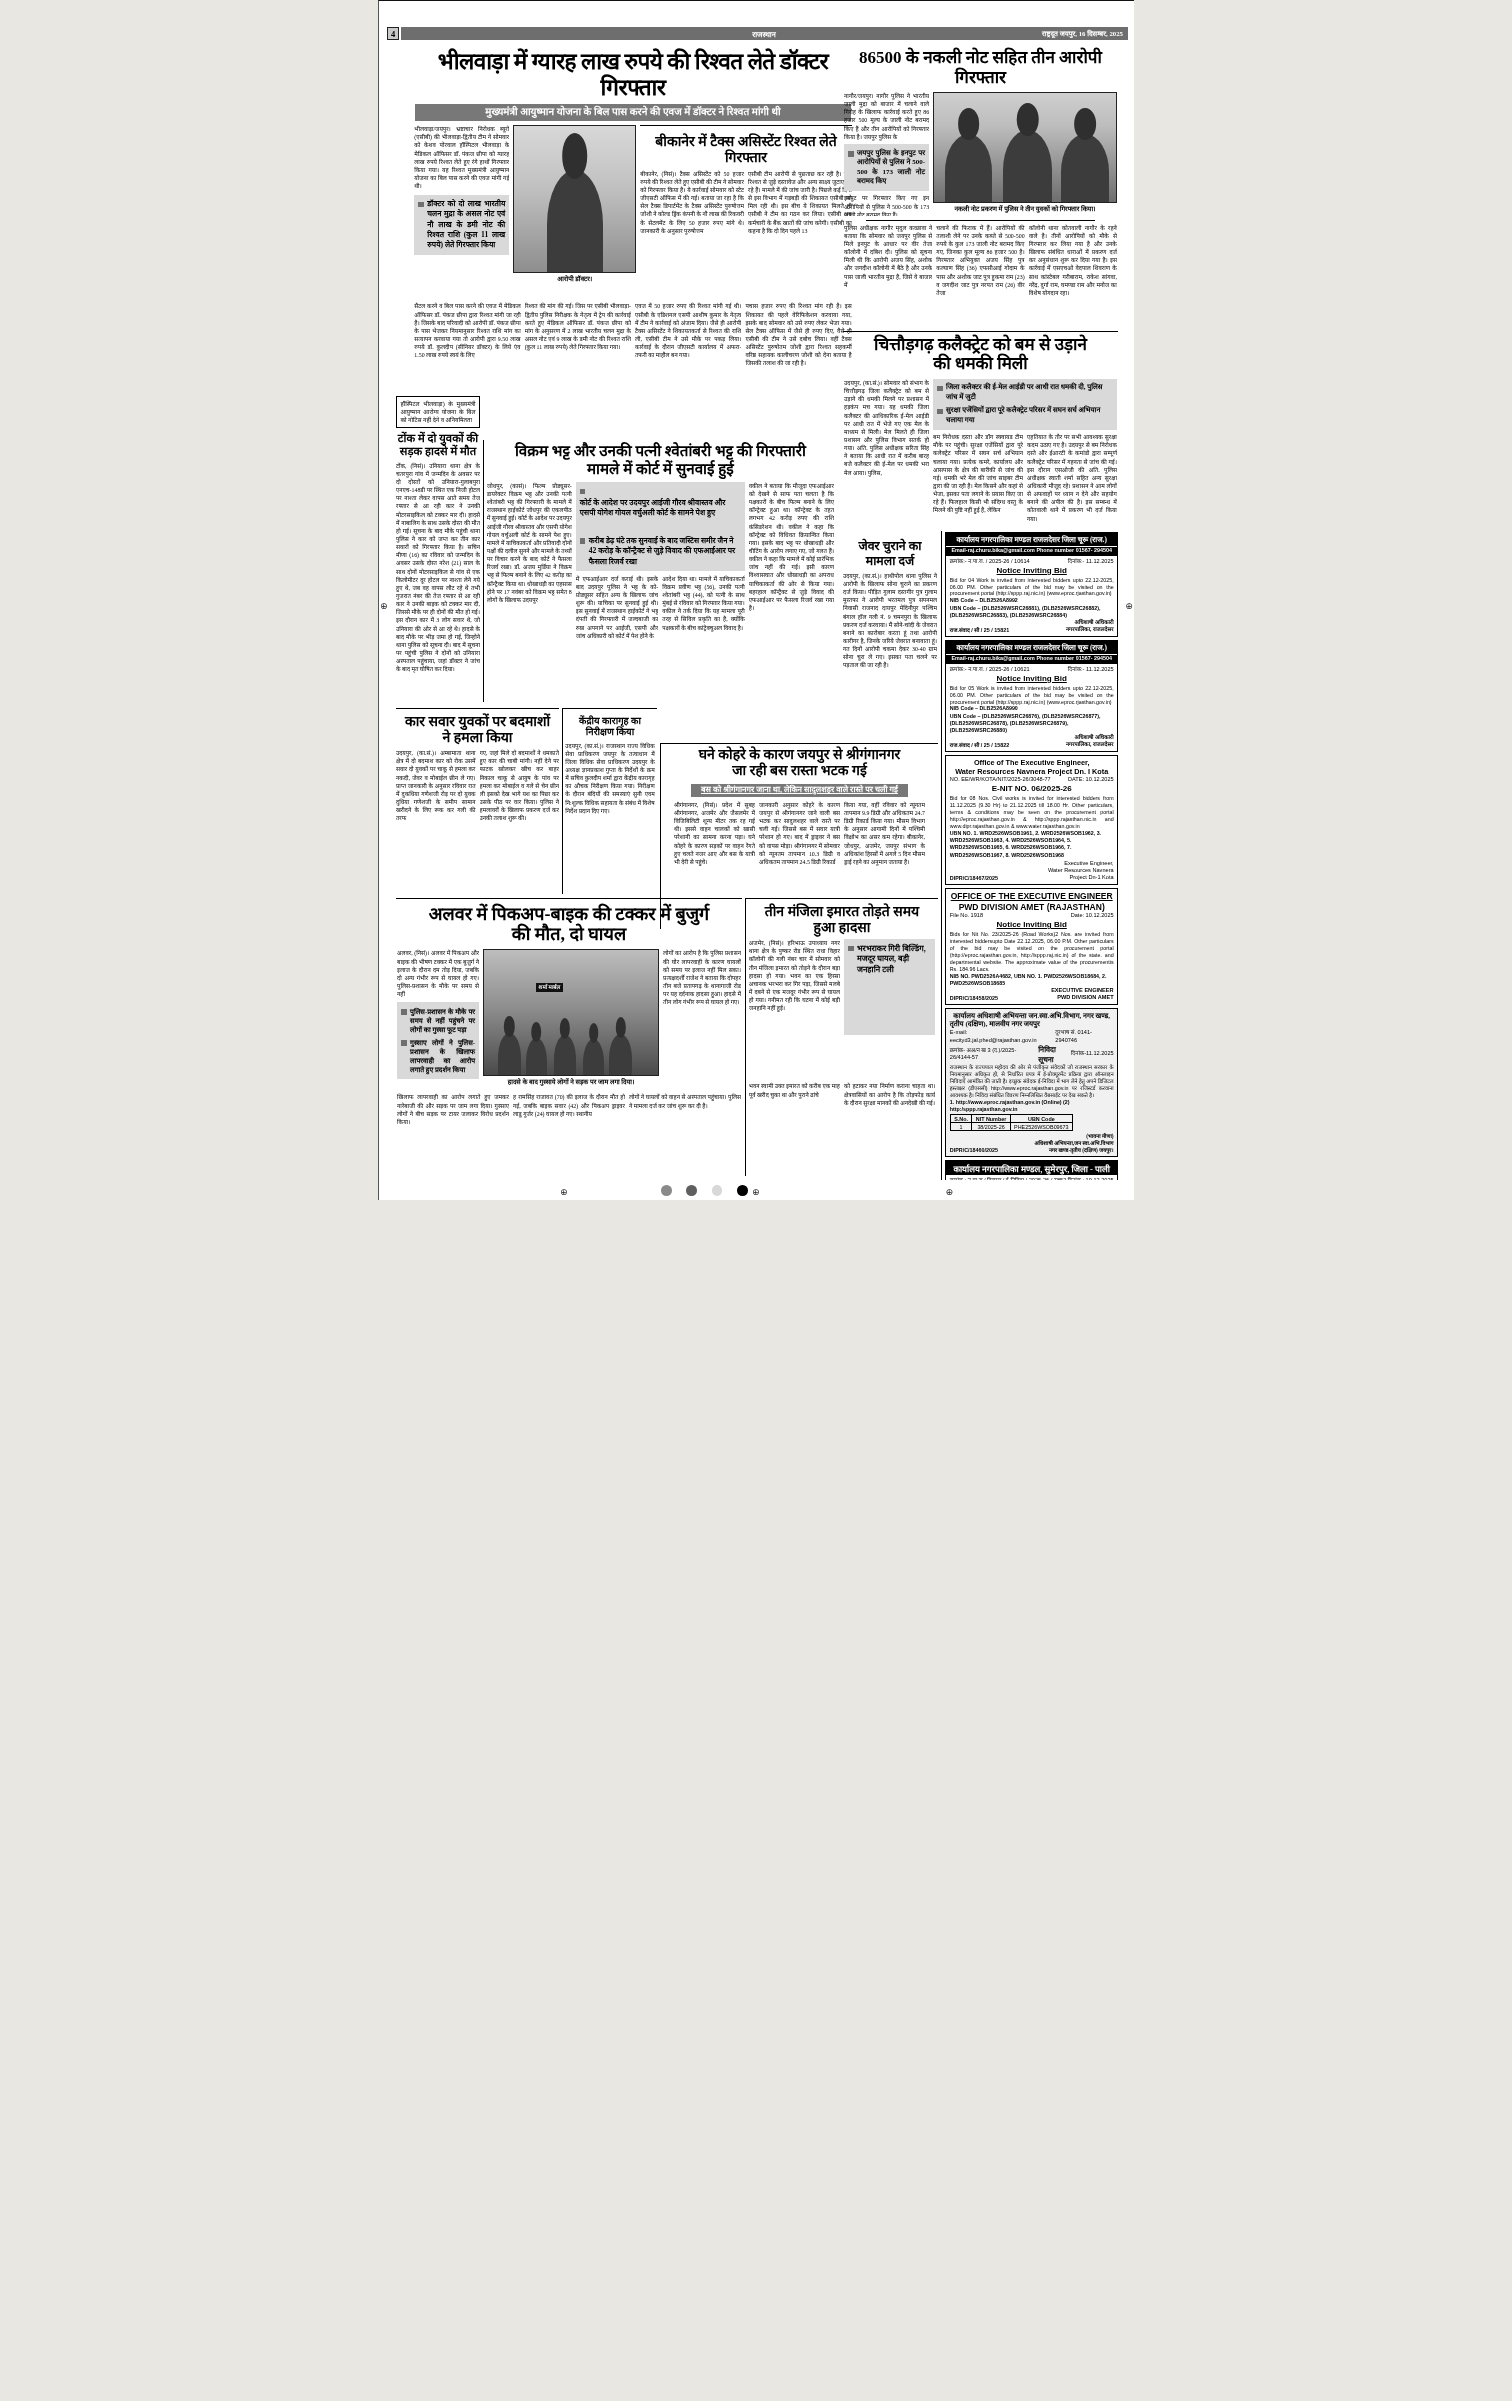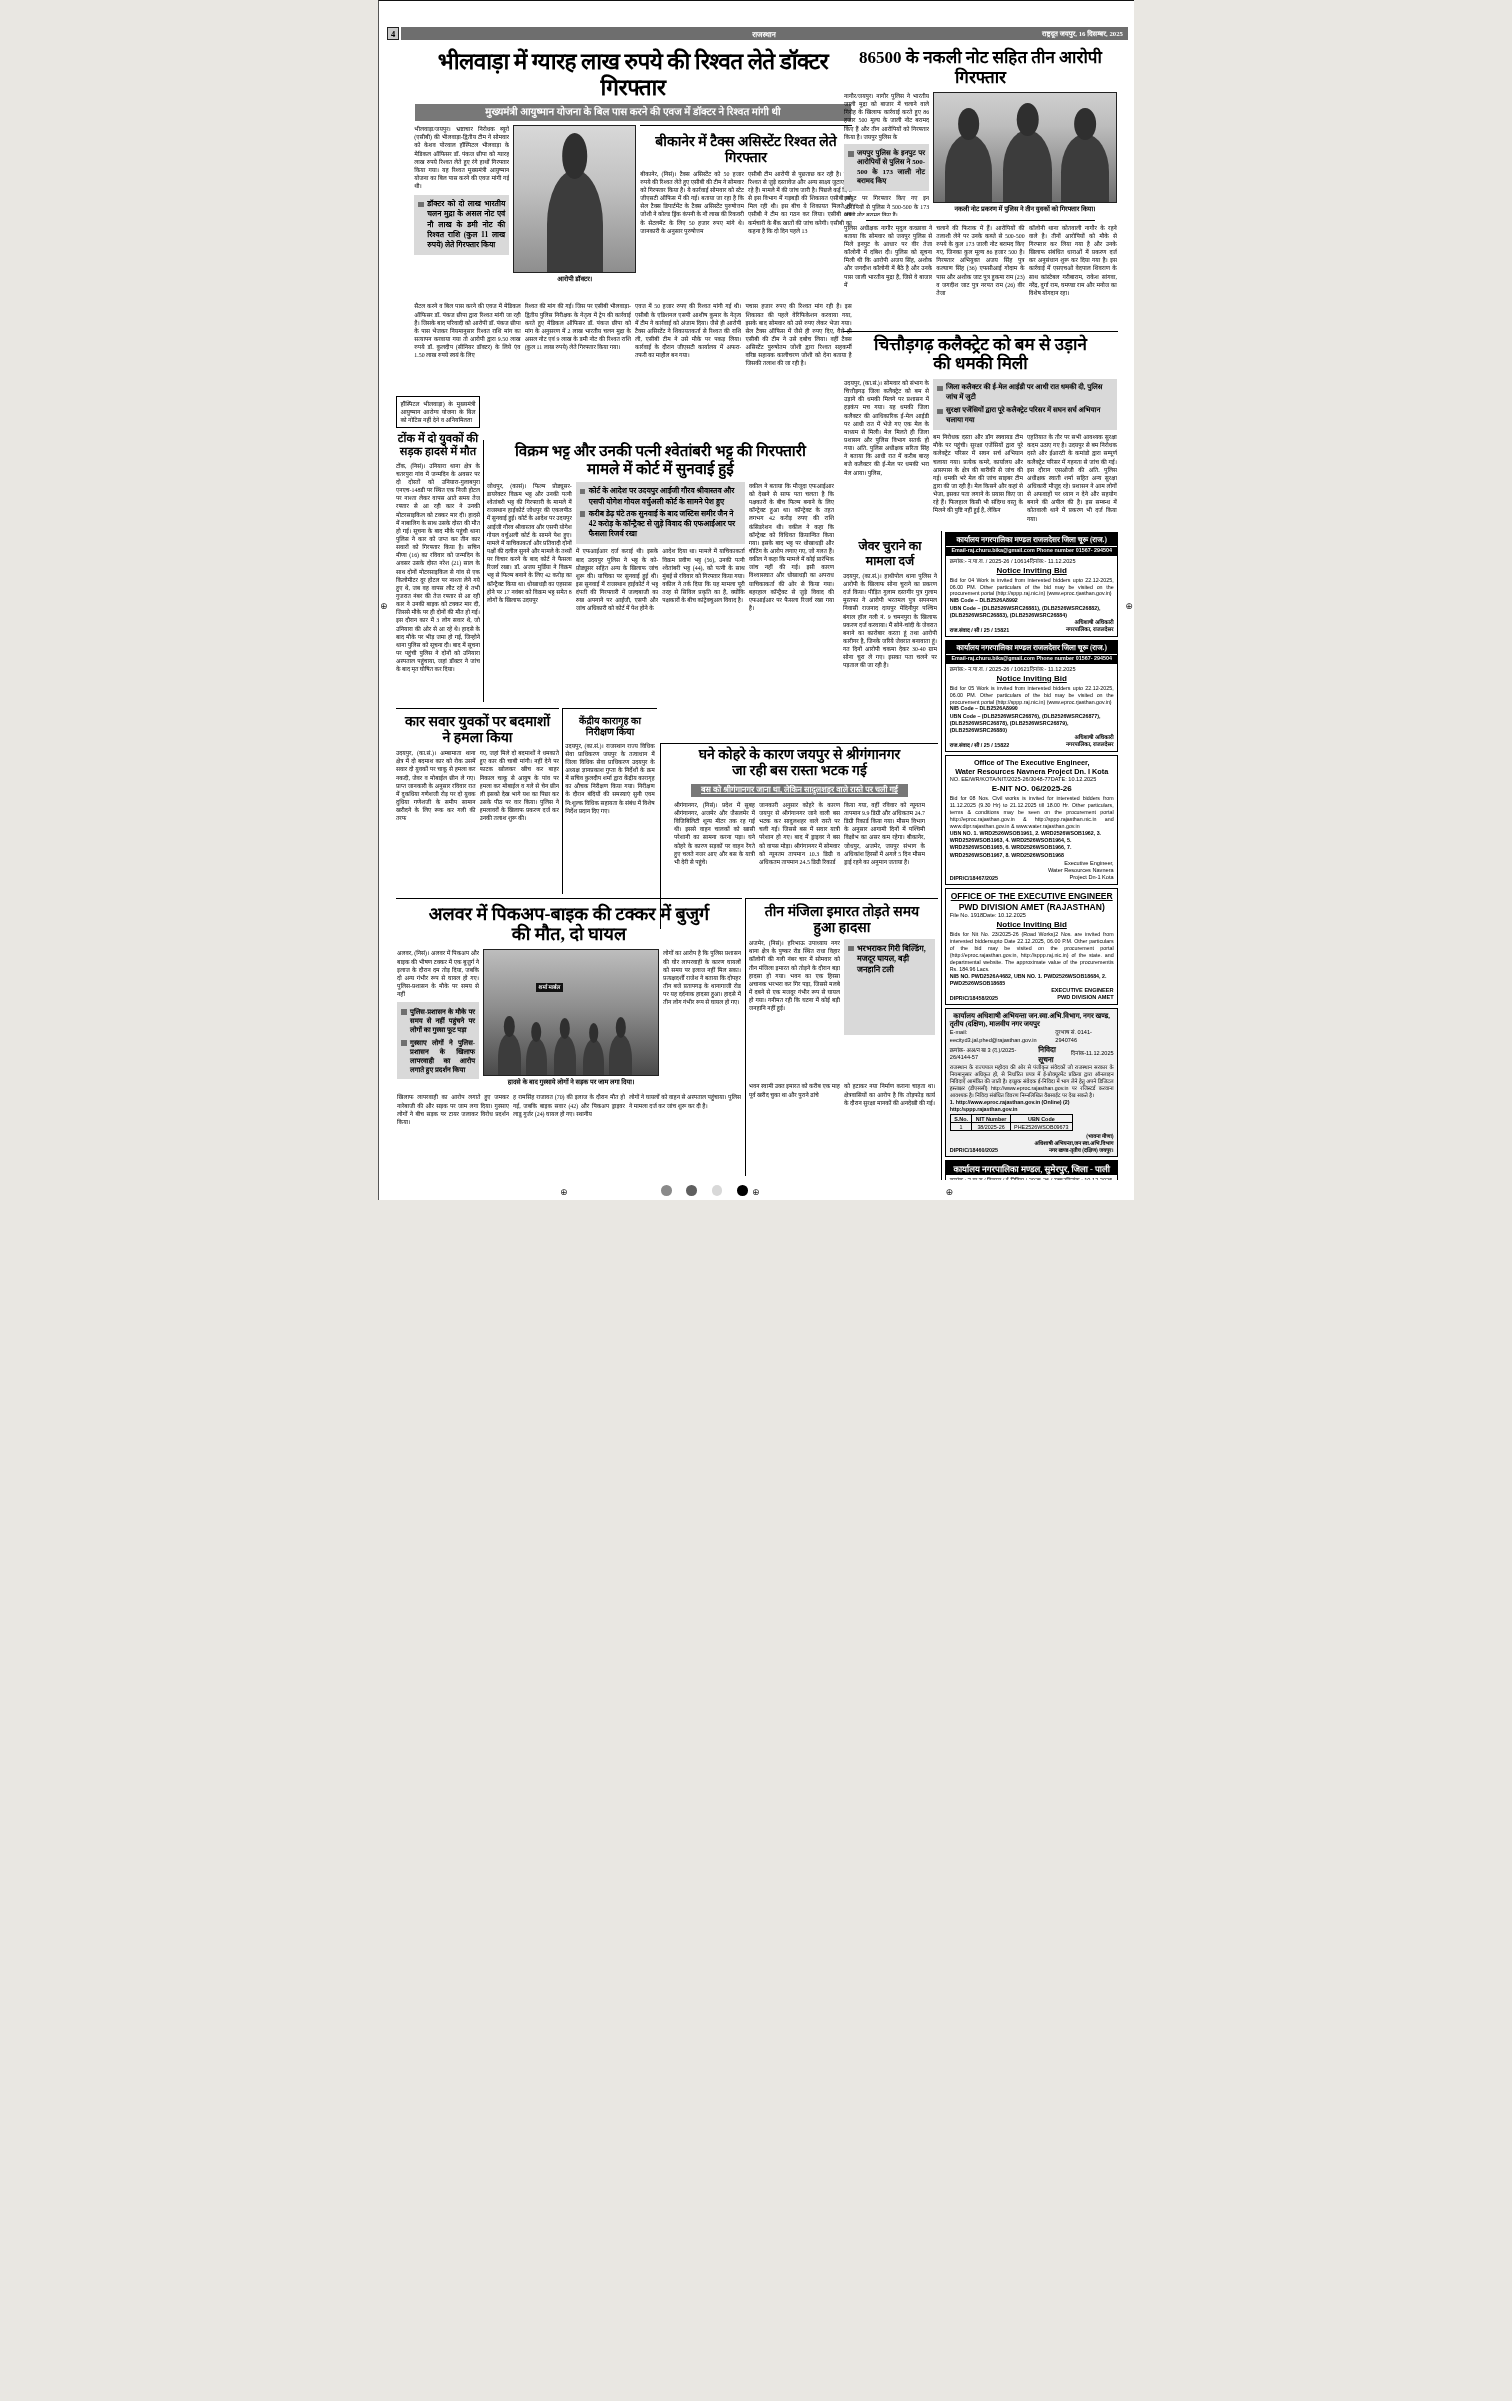--- a/index.html
+++ b/index.html
@@ -35,21 +35,21 @@
   .caption{font:bold 6.5px/1.3 var(--serif);text-align:center;padding:1.7px 1.1px;}
   .photo{position:relative;border:0.6px solid #222;overflow:hidden;}
   .boxnote{border:0.8px solid #000;padding:2.8px 3.4px;font-size:6px;line-height:1.35;text-align:justify;}
   
   .notice{position:relative;border:1.1px solid #000;background:#fff;font-family:var(--sans);
           padding:2.3px 3.4px;margin-bottom:3.4px;}
   .notice .nhead{background:#000;color:#fff;text-align:center;font:bold 7.3px/1.25 var(--serif);
                  margin:-2.3px -3.4px 1.7px -3.4px;padding:2.3px 2.3px 1.1px;}
   .notice .nsub{background:#000;color:#fff;text-align:center;font:bold 5.4px/1.3 var(--sans);
                 margin:0 -3.4px 1.7px -3.4px;padding:0 2.3px 1.7px;}
-  .notice .meta{display:flex;justify-content:flex-start;font:5.6px/1.3 var(--sans);}
+  .notice .meta{display:flex;justify-content:space-between;font:5.6px/1.3 var(--sans);}
   .notice .ntitle{text-align:center;font:bold 8px/1.3 var(--sans);text-decoration:underline;margin:0.6px 0;}
   .notice .nbody{font:5.3px/1.32 var(--sans);text-align:justify;}
   .notice .nmono{font:bold 5.3px/1.35 var(--sans);}
   .notice .nsign{text-align:right;font:bold 5.6px/1.3 var(--serif);}
   .notice .nref{font:bold 5.4px/1.2 var(--sans);}
   .ntable{border-collapse:collapse;font:5.4px var(--sans);margin:1.1px 0;}
   .ntable td,.ntable th{border:0.6px solid #000;padding:0.6px 3.4px;text-align:center;}
   
   .ph-grad{background:linear-gradient(180deg,#d8d8d8 0%,#c2c2c2 40%,#8e8e8e 100%);}
   .sil{position:absolute;background:#3c3c3c;border-radius:50% 50% 4.5px 4.5px;}
@@ -165,21 +165,21 @@
     <div class="hl-sm" style="padding:4.5px 1.1px 3.4px;">टोंक में दो युवकों की सड़क हादसे में मौत</div>
     <div class="bt" style="height:226px;">टोंक, (निसं)। उनियारा थाना क्षेत्र के चतरपुरा गांव में जन्मदिन के अवसर पर दो दोस्तों को उनियारा-गुलाबपुरा एनएच-148डी पर स्थित एक निजी होटल पर नाश्ता लेकर वापस आते समय तेज रफ्तार से आ रही कार ने उनकी मोटरसाइकिल को टक्कर मार दी। हादसे में नाबालिग के साथ उसके दोस्त की मौत हो गई। सूचना के बाद मौके पहुंची थाना पुलिस ने कार को जप्त कर तीन कार सवारों को गिरफ्तार किया है। सचिन मीणा (16) का रविवार को जन्मदिन के अवसर उसके दोस्त नरेश (21) साल के साथ दोनों मोटरसाइकिल से गांव से एक किलोमीटर दूर होटल पर नाश्ता लेने गये हुए थे, जब वह वापस लौट रहे थे तभी गुजरात नंबर की तेज रफ्तार से आ रही कार ने उनकी बाइक को टक्कर मार दी, जिससे मौके पर ही दोनों की मौत हो गई। इस दौरान कार में 3 लोग सवार थे, जो उनियारा की ओर से आ रहे थे। हादसे के बाद मौके पर भीड़ जमा हो गई, जिन्होने थाना पुलिस को सूचना दी। बाद में सूचना पर पहुंची पुलिस ने दोनों को उनियारा अस्पताल पहुंचाया, जहां डॉक्टर ने जांच के बाद मृत घोषित कर दिया।</div>
   </div>
 
   <div class="block" style="left:104px;top:439px;width:351px;height:262px;border-left:0.6px solid #000;padding-left:2.8px;">
     <div class="hl-md" style="padding:2.3px 22.6px;font-size:15.2px;">विक्रम भट्ट और उनकी पत्नी श्वेतांबरी भट्ट की गिरफ्तारी मामले में कोर्ट में सुनवाई हुई</div>
     <div class="cols" style="padding:2.3px 0;height:226px;">
       <div class="col bt" style="flex:0 0 85px;">जोधपुर, (कासं)। फिल्म प्रोड्यूसर-डायरेक्टर विक्रम भट्ट और उनकी पत्नी श्वेतांबरी भट्ट की गिरफ्तारी के मामले में राजस्थान हाईकोर्ट जोधपुर की एकलपीठ में सुनवाई हुई। कोर्ट के आदेश पर उदयपुर आईजी गौरव श्रीवास्तव और एसपी योगेश गोयल वर्चुअली कोर्ट के सामने पेश हुए। मामले में याचिकाकर्ता और प्रतिवादी दोनों पक्षों की दलील सुनने और मामले के तथ्यों पर विचार करने के बाद कोर्ट ने फैसला रिजर्व रखा। डॉ. अजय मुर्डिया ने विक्रम भट्ट से फिल्म बनाने के लिए 42 करोड़ का कॉन्ट्रैक्ट किया था। धोखाधड़ी का एहसास होने पर 17 नवंबर को विक्रम भट्ट समेत 8 लोगों के खिलाफ उदयपुर</div>
       <div class="col" style="flex:0 0 169px;">
         <div class="hlbox" style="margin-bottom:3.4px;">
-          <div class="hlline" style="margin-bottom:2px;">
+          <div class="hlline" style="margin-bottom:18px;flex-direction:column;">
               <span class="sq"></span>
             <span>कोर्ट के आदेश पर उदयपुर आईजी गौरव श्रीवास्तव और एसपी योगेश गोयल वर्चुअली कोर्ट के सामने पेश हुए</span>
             </div>
           <div class="hlline">
               <span class="sq"></span>
             <span>करीब डेढ़ घंटे तक सुनवाई के बाद जस्टिस समीर जैन ने 42 करोड़ के कॉन्ट्रैक्ट से जुड़े विवाद की एफआईआर पर फैसला रिजर्व रखा</span>
             </div>
         </div>
         <div class="cols">
           <div class="col bt" style="height:116px;">में एफआईआर दर्ज कराई थी। इसके बाद उदयपुर पुलिस ने भट्ट के को-प्रोड्यूसर सहित अन्य के खिलाफ जांच शुरू की। याचिका पर सुनवाई हुई थी। इस सुनवाई में राजस्थान हाईकोर्ट ने भट्ट दंपती की गिरफ्तारी में जल्दबाजी का रुख अपनाने पर आईजी, एसपी और जांच अधिकारी को कोर्ट में पेश होने के</div>

